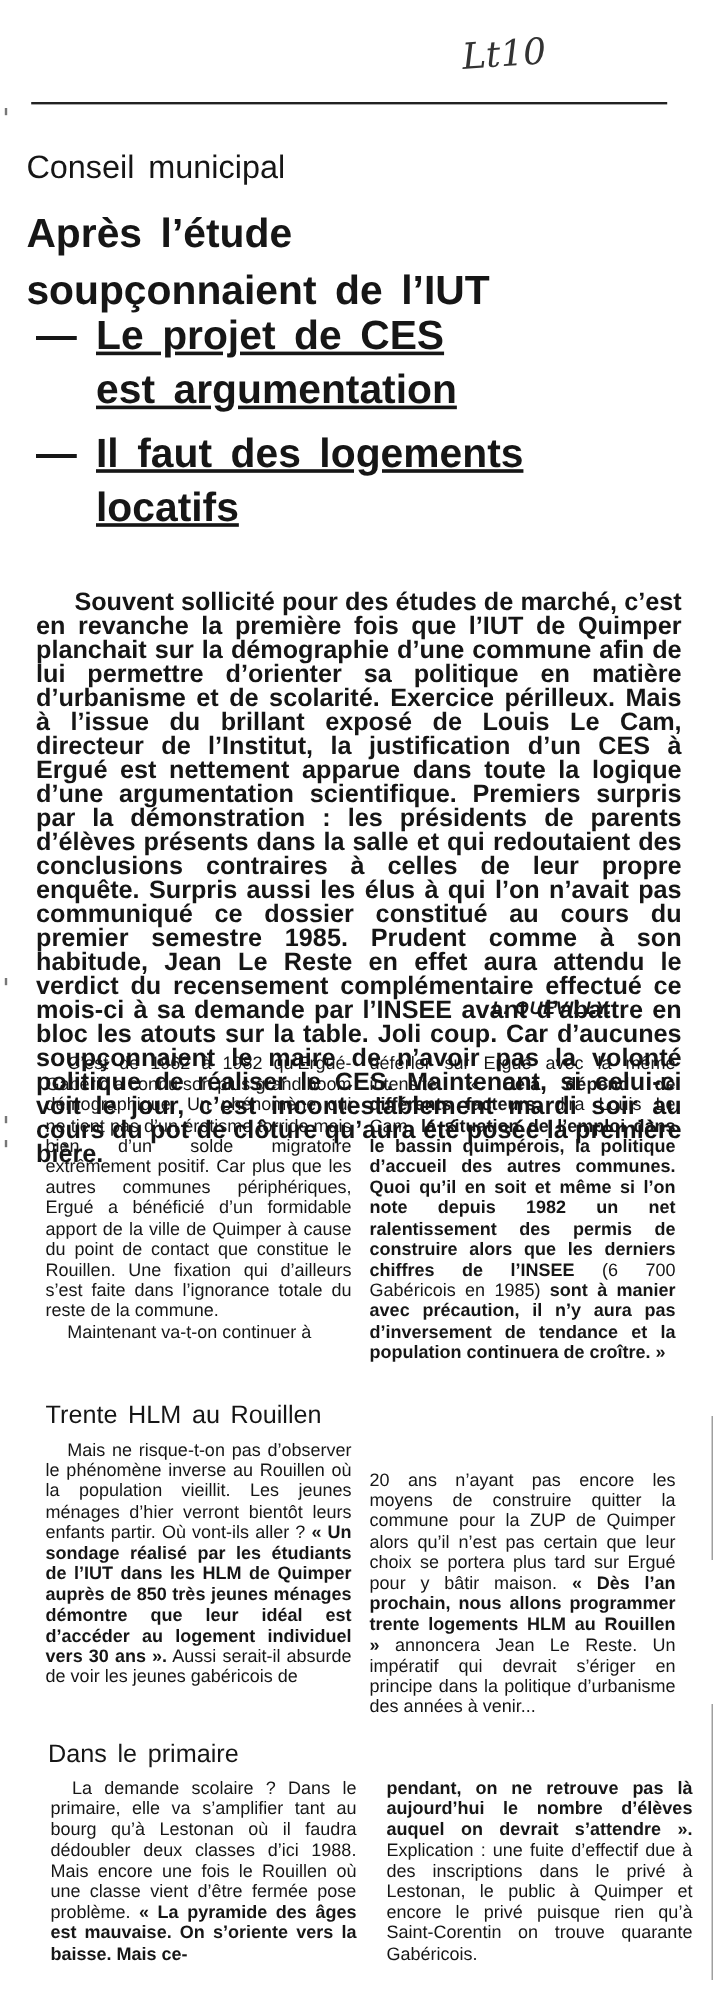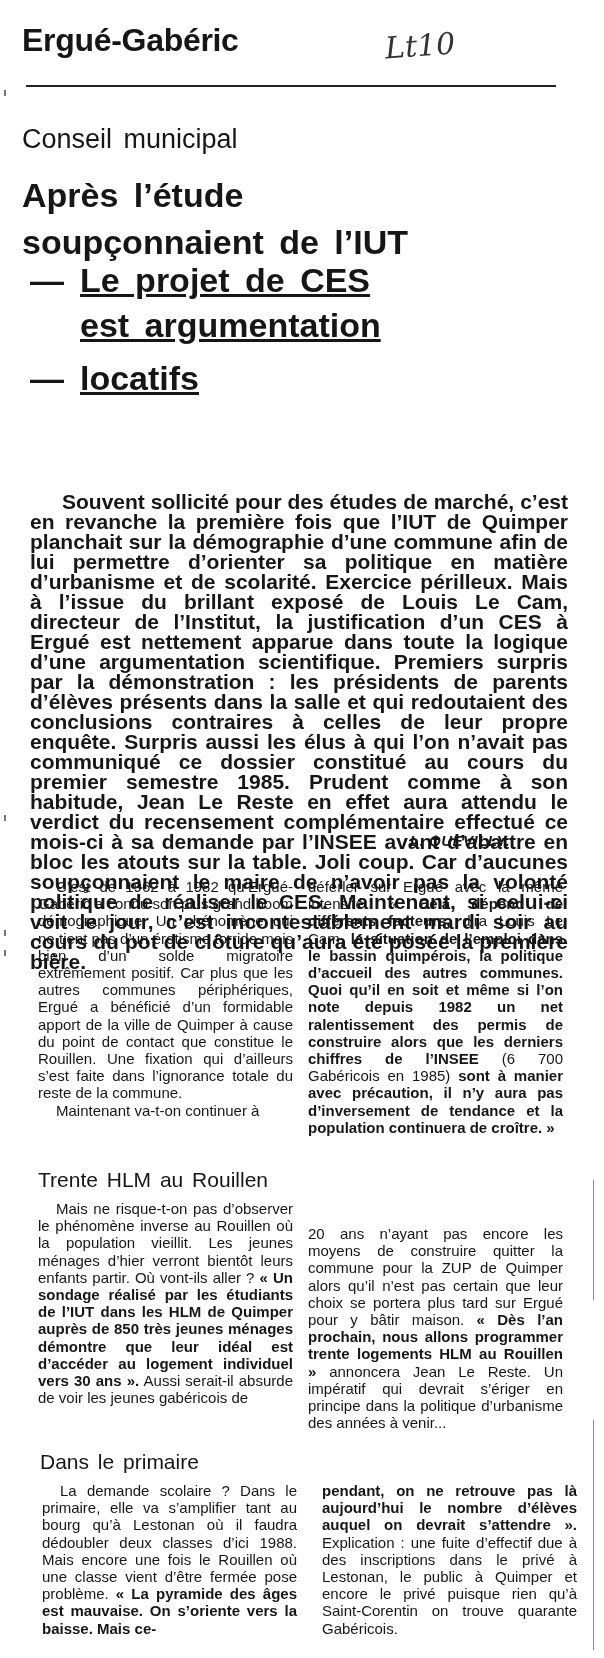--- a/index.html
+++ b/index.html
@@ -62,21 +62,20 @@
   .c3a { left: 42px; top: 1482px; }
   .c3b { left: 322px; top: 1482px; }
   .scanline { position: absolute; right: 10px; width: 1px; background: #888; }
   .lmark { position: absolute; left: 4px; width: 2px; height: 6px; background: #777; }
 </style>
 </head>
 <body>
 
 <div class="page">
 
-  <div class="section-head">Ergué-Gabéric</div>
   <div class="handwriting">Lt10</div>
   <div class="rule"></div>
 
   <div class="rubric">Conseil municipal</div>
 
   <div class="headline">
     <div>Après l’étude</div>
     <div>soupçonnaient de l’IUT</div>
   </div>
 
@@ -84,20 +83,21 @@
     <span class="dash">—</span>
     <div class="txt">
       <div>Le projet de CES</div>
       <div>est argumentation</div>
     </div>
   </div>
 
   <div class="sub sub2">
     <span class="dash">—</span>
     <div class="txt">
+      <div>Il faut des logements</div>
       <div>locatifs</div>
     </div>
   </div>
 
   <div class="lede">Souvent sollicité pour des études de marché, c’est en revanche la première fois que l’IUT de Quimper planchait sur la démographie d’une commune afin de lui permettre d’orienter sa politique en matière d’urbanisme et de scolarité. Exercice périlleux. Mais à l’issue du brillant exposé de Louis Le Cam, directeur de l’Institut, la justification d’un CES à Ergué est nettement apparue dans toute la logique d’une argumentation scientifique. Premiers surpris par la démonstration : les présidents de parents d’élèves présents dans la salle et qui redoutaient des conclusions contraires à celles de leur propre enquête. Surpris aussi les élus à qui l’on n’avait pas communiqué ce dossier constitué au cours du premier semestre 1985. Prudent comme à son habitude, Jean Le Reste en effet aura attendu le verdict du recensement complémentaire effectué ce mois-ci à sa demande par l’INSEE avant d’abattre en bloc les atouts sur la table. Joli coup. Car d’aucunes soupçonnaient le maire de n’avoir pas la volonté politique de réaliser le CES. Maintenant, si celui-ci voit le jour, c’est incontestablement mardi soir au cours du pot de clôture qu’aura été posée la première bière.</div>
   <div class="byline">L. QUEVILLY.</div>
 
   <div class="col c1a">
     <p>C’est de 1962 à 1982 qu’Ergué-Gabéric a connu son plus grand boom démographique. Un phénomène qui ne tient pas d’un érotisme torride mais bien d’un solde migratoire extrêmement positif. Car plus que les autres communes périphériques, Ergué a bénéficié d’un formidable apport de la ville de Quimper à cause du point de contact que constitue le Rouillen. Une fixation qui d’ailleurs s’est faite dans l’ignorance totale du reste de la commune.</p>
     <p>Maintenant va-t-on continuer à</p>

